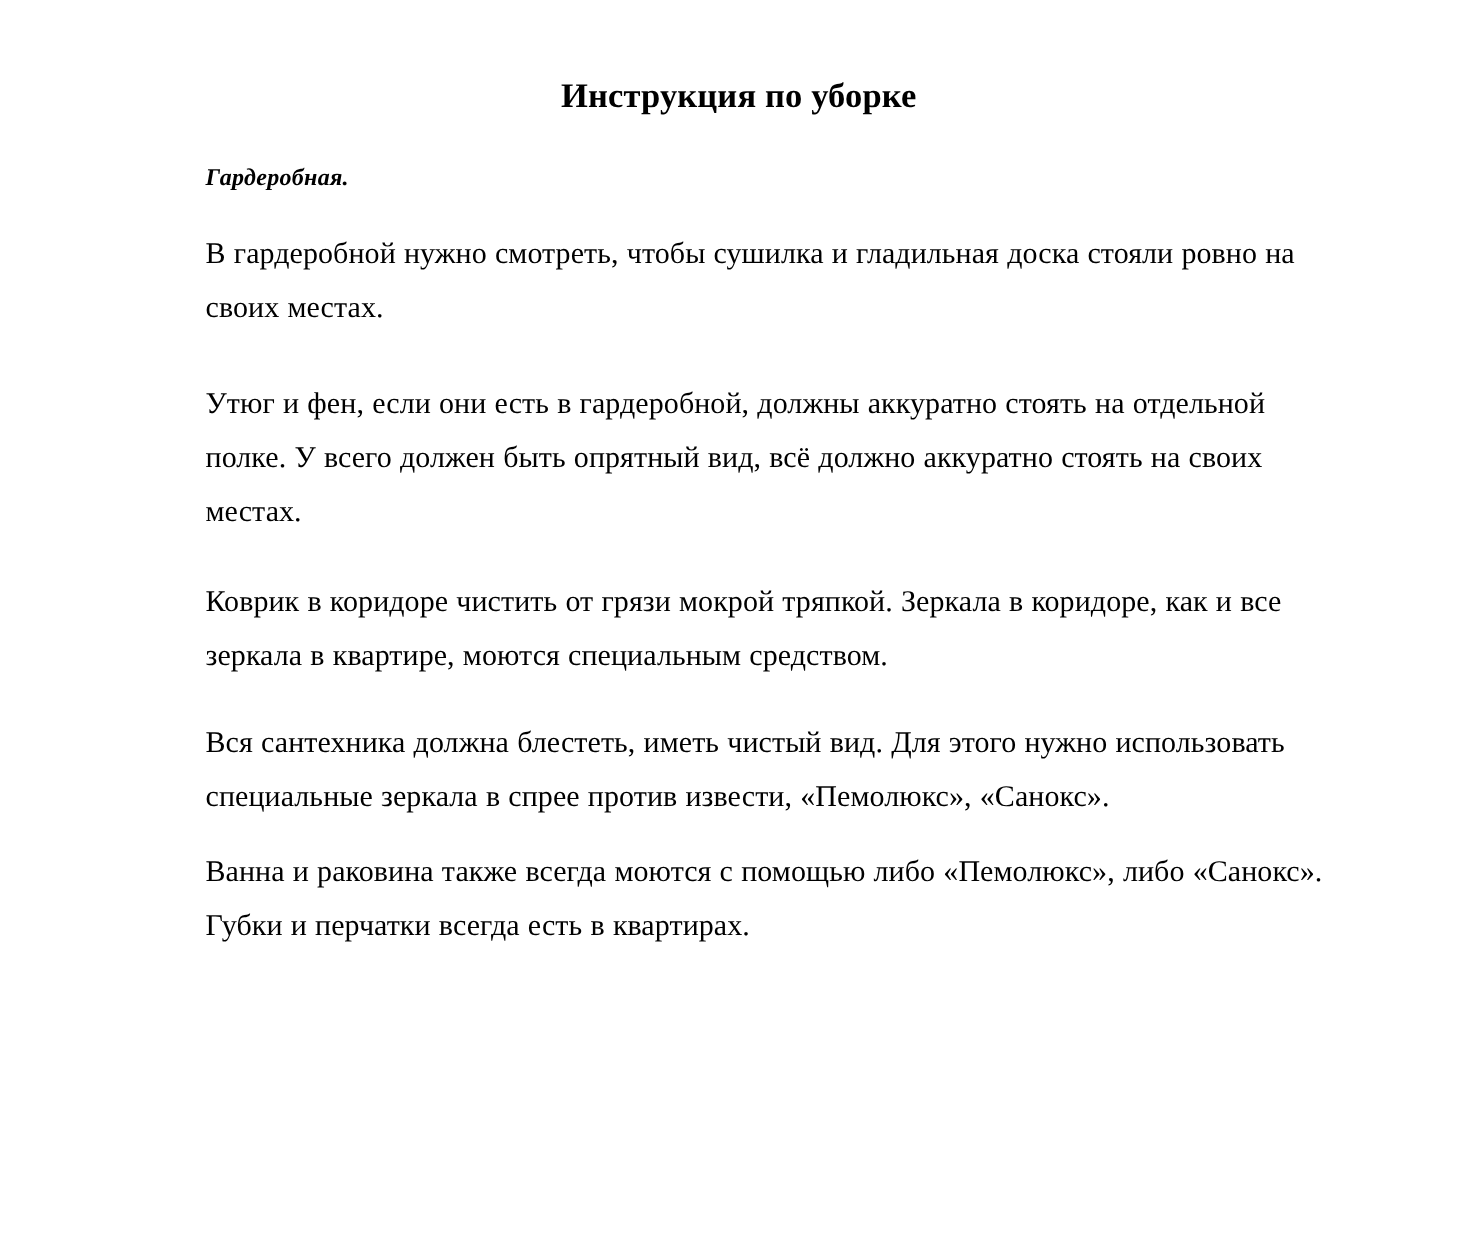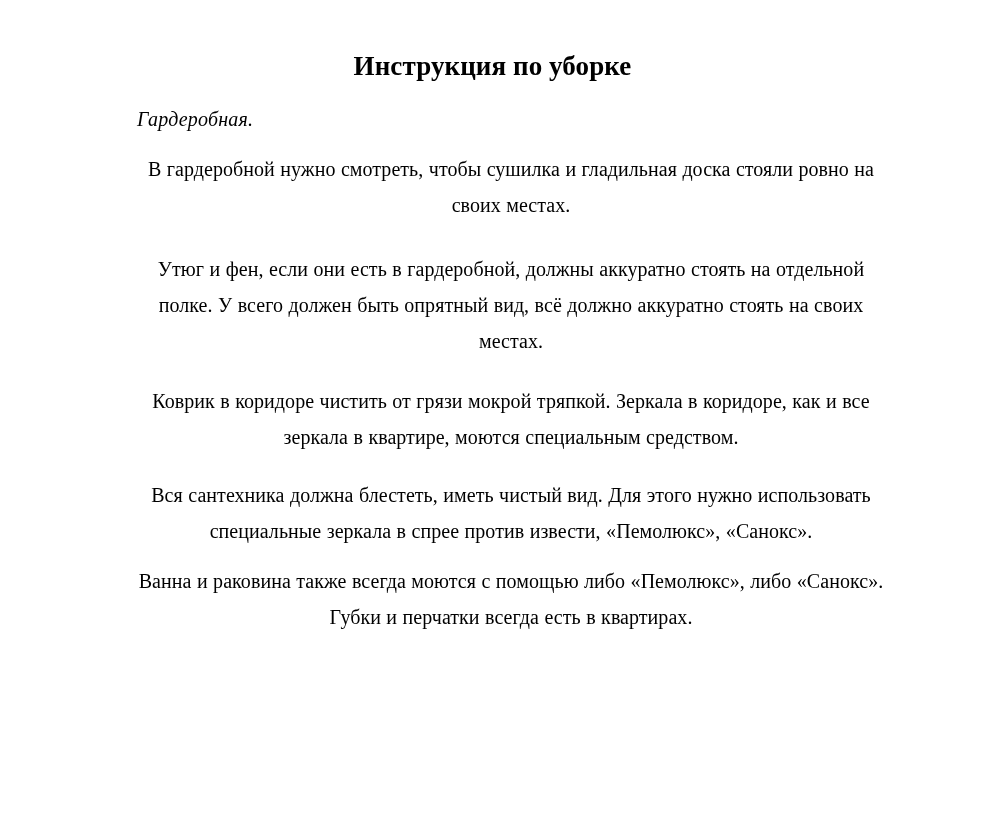--- a/index.html
+++ b/index.html
@@ -24,46 +24,46 @@
     box-sizing: border-box;
   }
   .doc-title {
     margin: 0;
     padding: 0;
     position: absolute;
     top: 50px;
     left: 0;
     width: 985px;
     text-align: center;
-    font-size: 27px;
+    font-size: 23px;
     font-weight: bold;
     letter-spacing: 0.1px;
     line-height: 1.2;
   }
   .content {
     position: absolute;
     top: 101px;
     left: 137px;
     width: 748px;
   }
   .section-heading {
     margin: 0;
     padding: 0;
-    font-size: 20px;
-    font-weight: normal;
+    font-size: 16px;
+    font-weight: bold;
     font-style: italic;
     line-height: 36px;
     letter-spacing: 0.2px;
   }
   .para {
     margin: 0;
     padding: 0;
     font-size: 20px;
     line-height: 36px;
-    text-align: center;
+    text-align: left;
     letter-spacing: 0.05px;
     word-spacing: 0.4px;
   }
   .gap-sm { height: 8px; }
   .gap-md { height: 14px; }
 </style>
 </head>
 <body>
 
 <div class="page">

